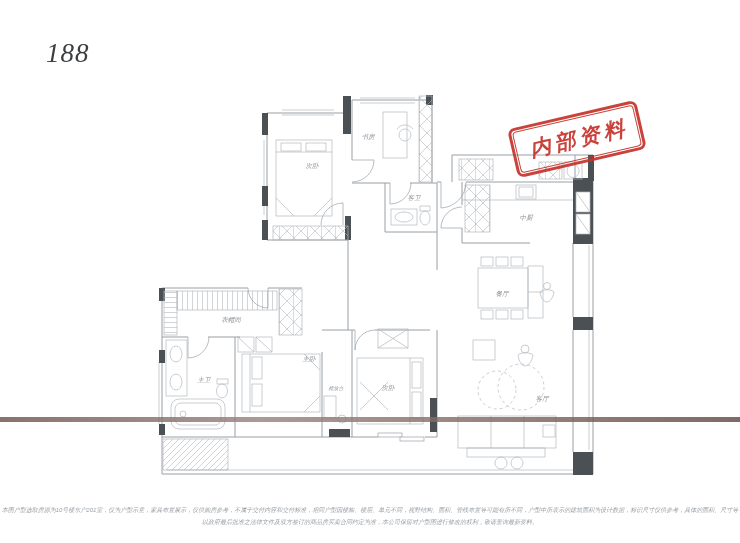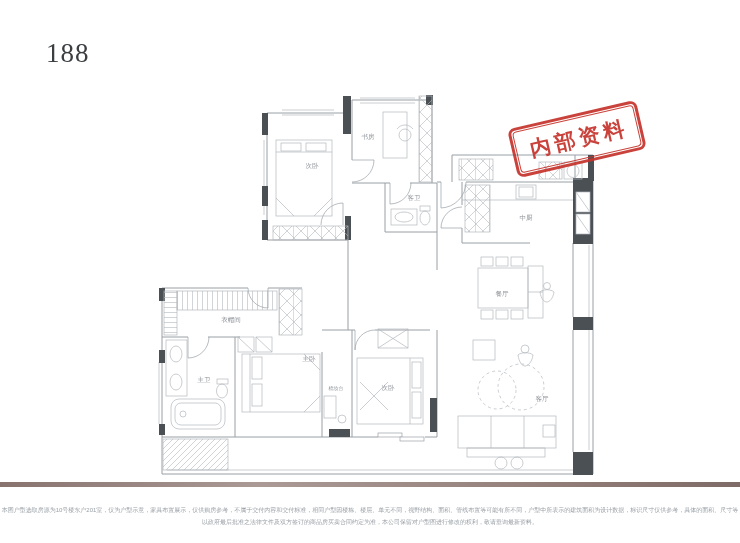--- a/index.html
+++ b/index.html
@@ -1,18 +1,18 @@
 <!DOCTYPE html>
 <html><head>
 <meta charset="utf-8">
 <style>
   html,body{margin:0;padding:0;}
   body{width:740px;height:543px;background:#ffffff;overflow:hidden;
        font-family:"Liberation Sans", sans-serif;}
-  .canvas{position:relative;width:740px;height:487px;background:#fff;}
+  .canvas{position:relative;width:740px;height:422px;background:#fff;font-style:italic;}
 
   .plan-number{position:absolute;left:46px;top:38px;
     font-family:"Liberation Serif","DejaVu Serif",serif;
     font-size:27px;color:#3c3f42;letter-spacing:1px;}
 
   .stamp{position:absolute;left:511px;top:114px;width:132px;height:50px;
     transform:rotate(-13deg);opacity:.92;}
   .stamp .outer{position:absolute;inset:0;border:3px solid #c5342c;border-radius:7px;}
   .stamp .inner{position:absolute;inset:4px;border:1px solid #c5342c;border-radius:4px;
     display:flex;align-items:center;justify-content:center;}

